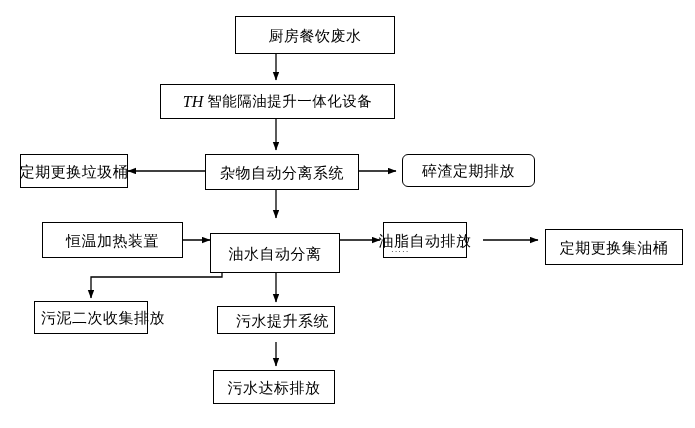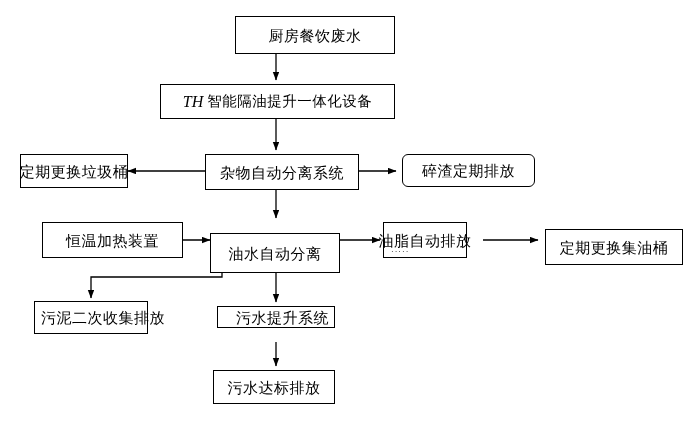--- a/index.html
+++ b/index.html
@@ -116,17 +116,17 @@
 
   <div class="node" style="left:383px; top:222px; width:84px; height:36px; position:absolute;">
     <span>油脂自动排放</span>
     <span class="dots">·····</span>
   </div>
 
   <div class="node" style="left:545px; top:221px; width:138px; height:36px;margin-top:8px;">定期更换集油桶</div>
 
   <div class="node" style="left:34px; top:301px; width:114px; height:33px;padding-left:24px;">污泥二次收集排放</div>
 
-  <div class="node" style="left:217px; top:306px; width:118px; height:22px;padding-left:13px;">污水提升系统</div>
+  <div class="node" style="left:217px; top:306px; width:118px; height:28px;padding-left:13px;">污水提升系统</div>
 
   <div class="node" style="left:213px; top:370px; width:122px; height:34px;text-align:center;">污水达标排放</div>
 
 </div>
 
 </body></html>

